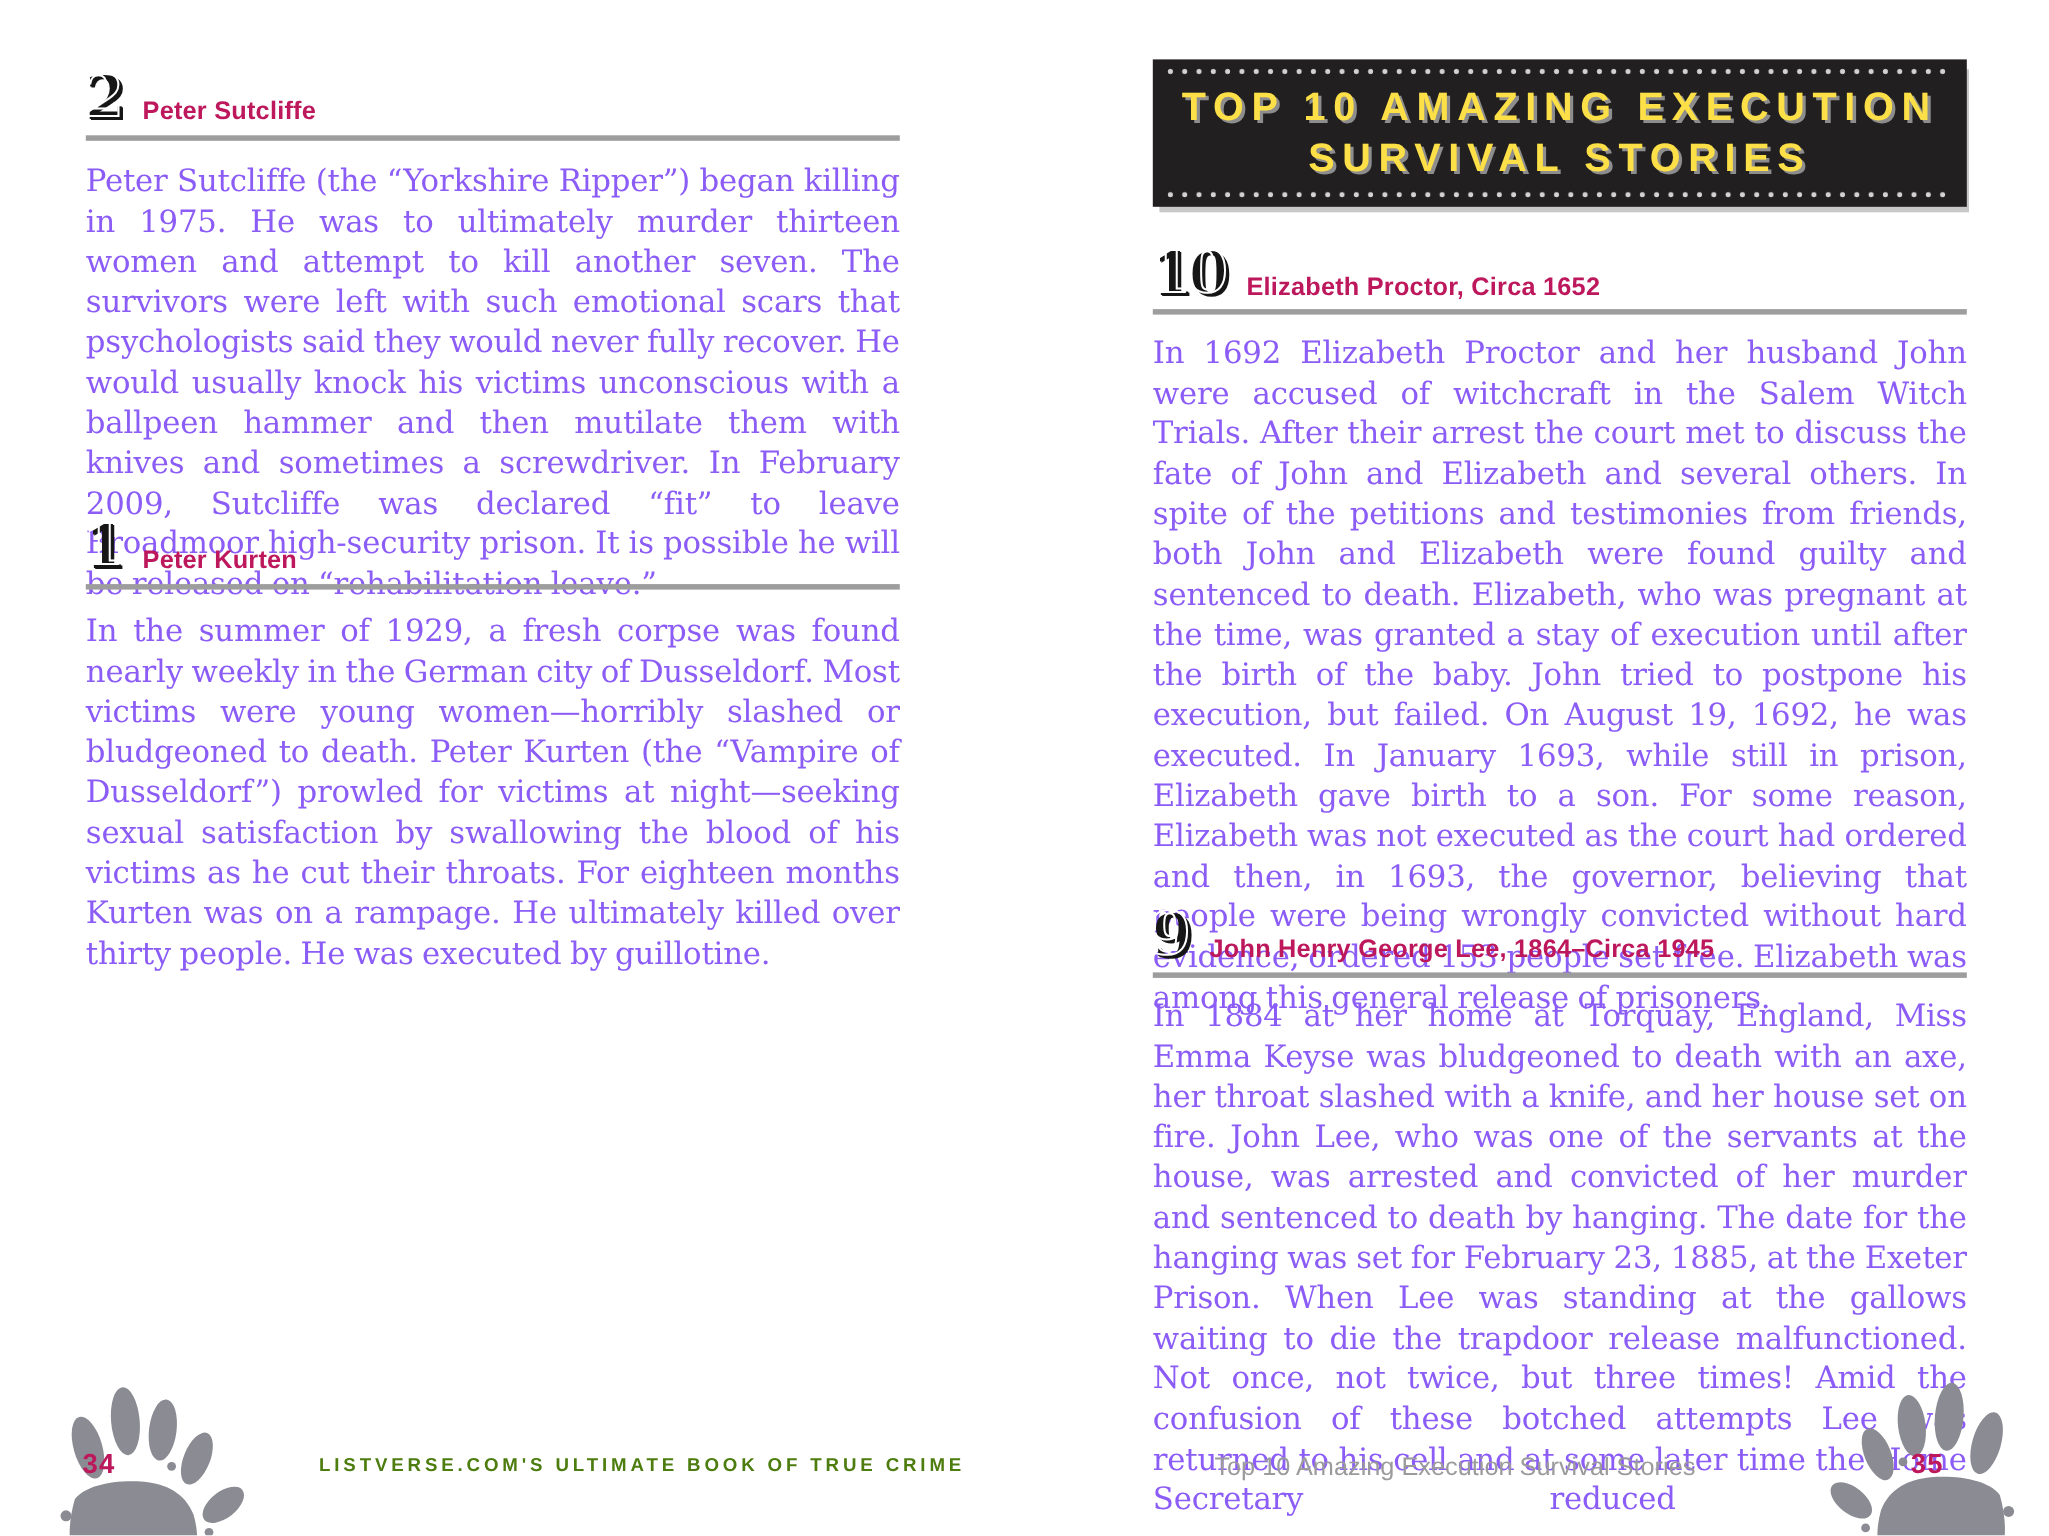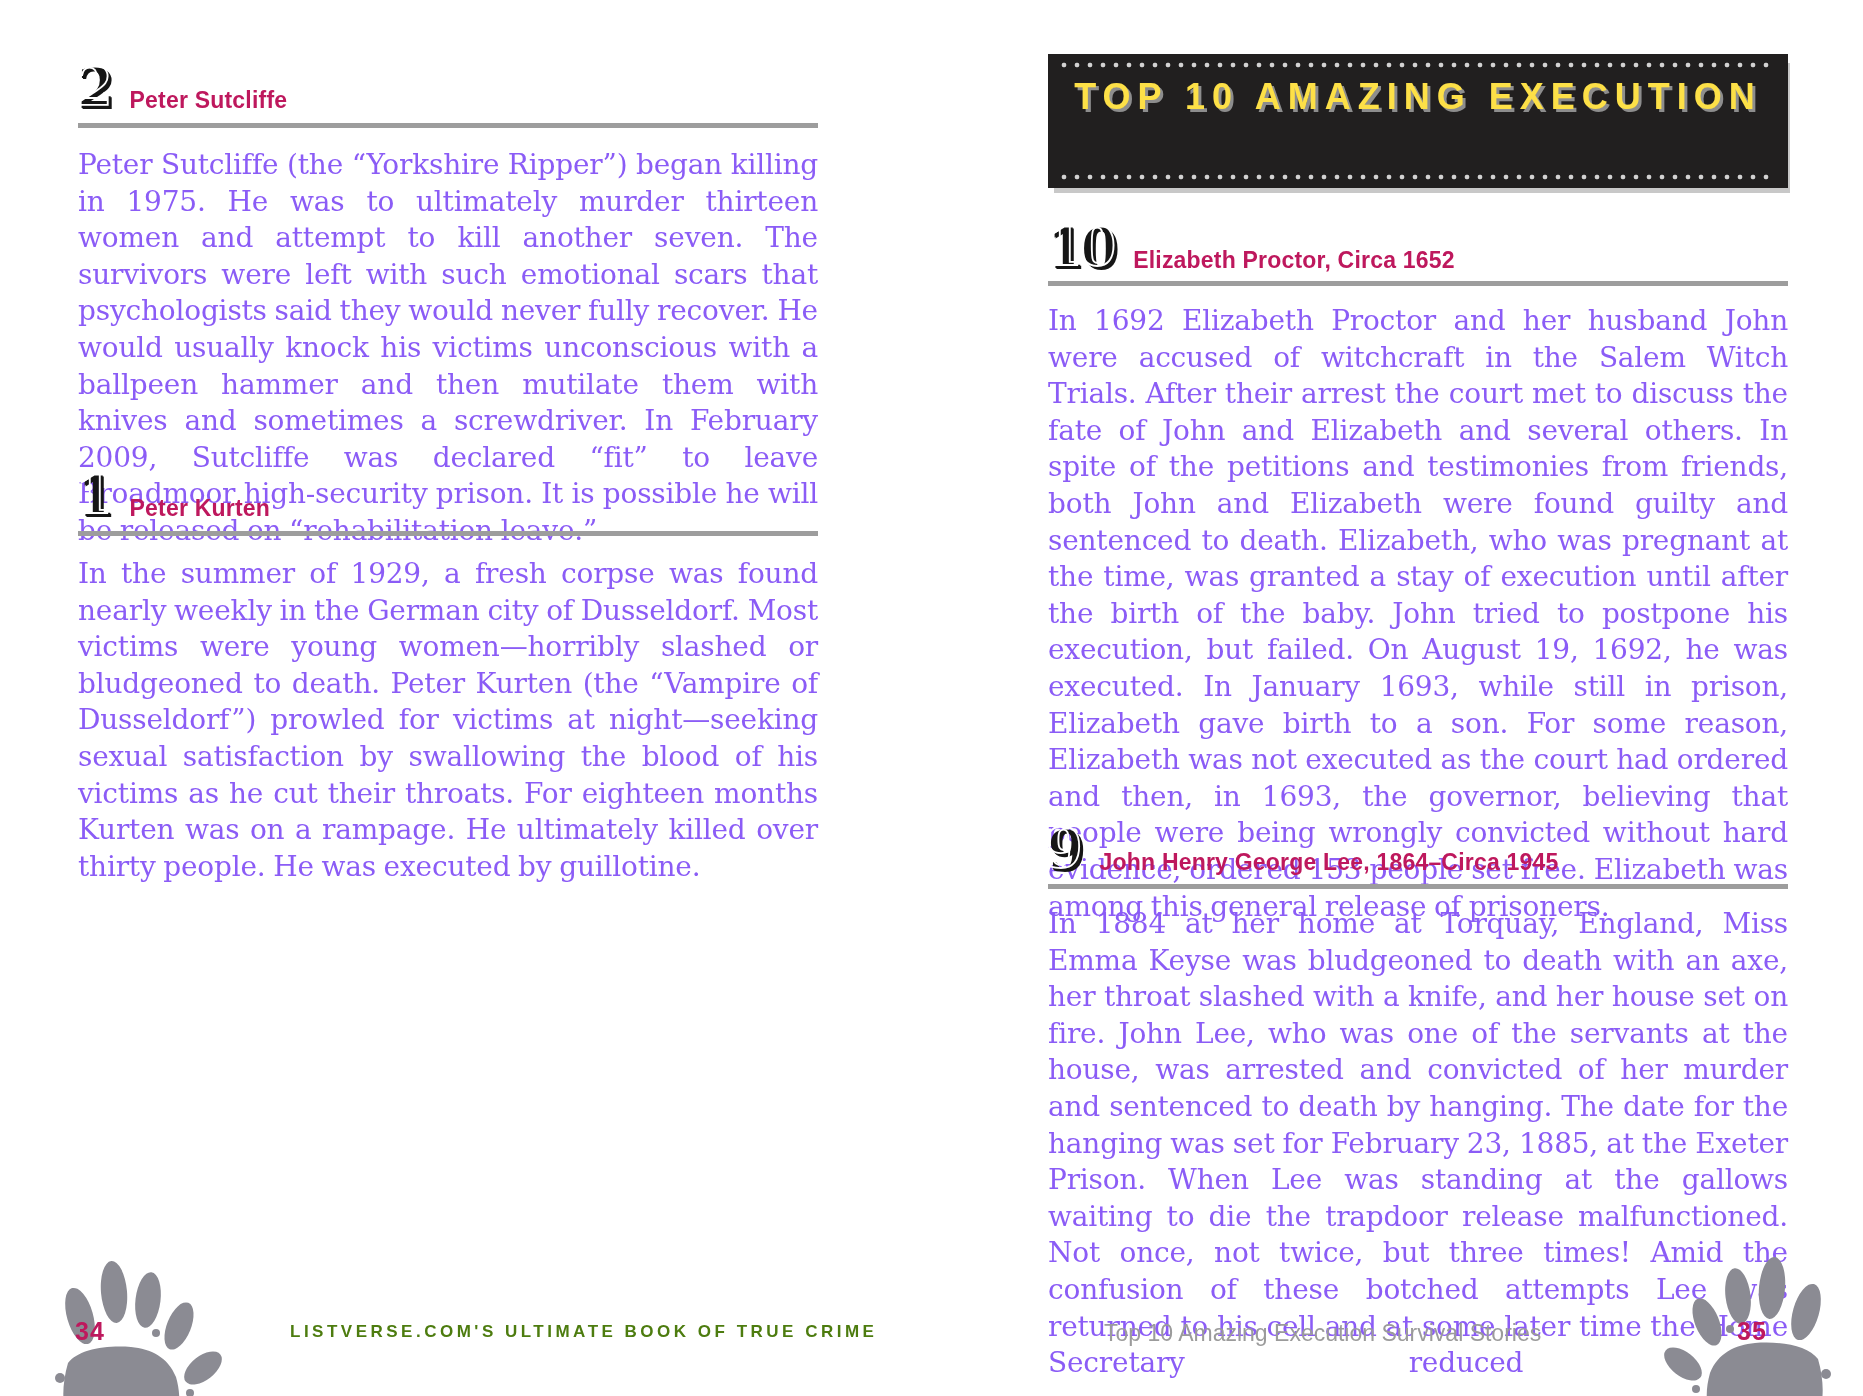--- a/index.html
+++ b/index.html
@@ -149,20 +149,21 @@
     <div class="rule" style="left:78px;top:531px;"></div>
     <div class="para" style="left:78px;top:556px;">In the summer of 1929, a fresh corpse was found nearly weekly in the German city of Dusseldorf. Most victims were young women—horribly slashed or bludgeoned to death. Peter Kurten (the “Vampire of Dusseldorf”) prowled for victims at night—seeking sexual satisfaction by swallowing the blood of his victims as he cut their throats. For eighteen months Kurten was on a rampage. He ultimately killed over thirty people. He was executed by guillotine.</div>
   </div>
 
   <div>
 
     <div class="banner">
       <div class="dots top"></div>
       <div class="banner-text">
         <div>TOP 10 AMAZING EXECUTION</div>
+        <div>SURVIVAL STORIES</div>
       </div>
       <div class="dots bottom"></div>
     </div>
 
     <div class="heading" style="left:1048px;top:222px;">
       <span class="num" data-digit="10">10</span>
       <span class="title">Elizabeth Proctor, Circa 1652</span>
     </div>
     <div class="rule" style="left:1048px;top:281px;"></div>
     <div class="para" style="left:1048px;top:303px;">In 1692 Elizabeth Proctor and her husband John were accused of witchcraft in the Salem Witch Trials. After their arrest the court met to discuss the fate of John and Elizabeth and several others. In spite of the petitions and testimonies from friends, both John and Elizabeth were found guilty and sentenced to death. Elizabeth, who was pregnant at the time, was granted a stay of execution until after the birth of the baby. John tried to postpone his execution, but failed. On August 19, 1692, he was executed. In January 1693, while still in prison, Elizabeth gave birth to a son. For some reason, Elizabeth was not executed as the court had ordered and then, in 1693, the governor, believing that people were being wrongly convicted without hard evidence, ordered 153 people set free. Elizabeth was among this general release of prisoners.</div>

